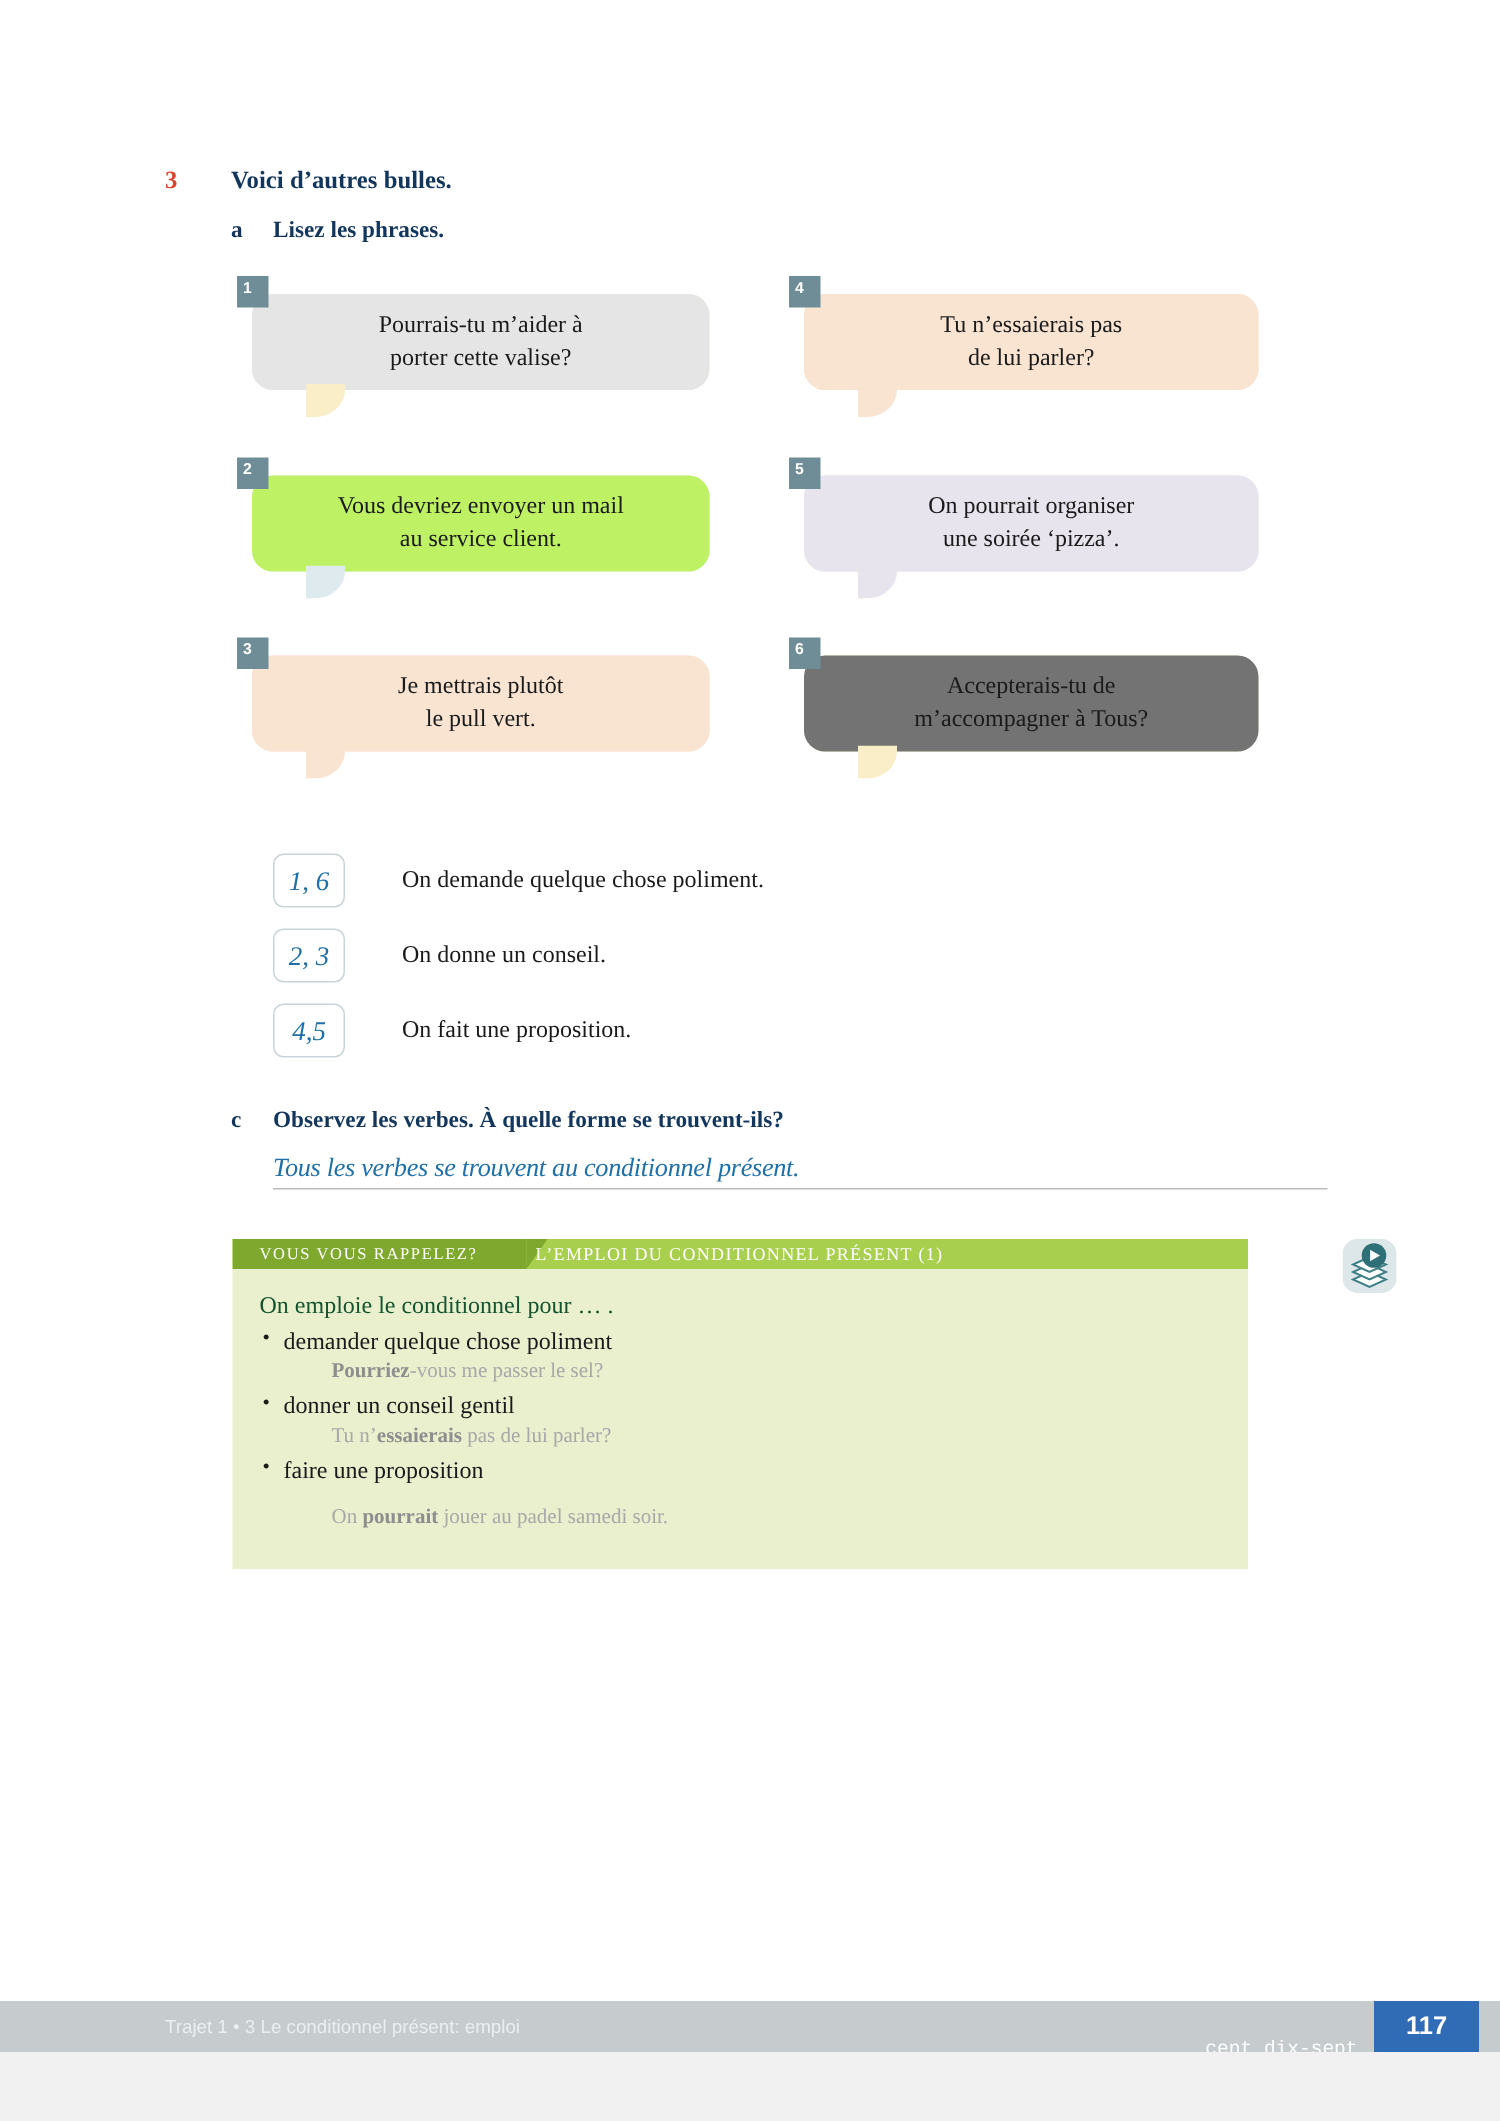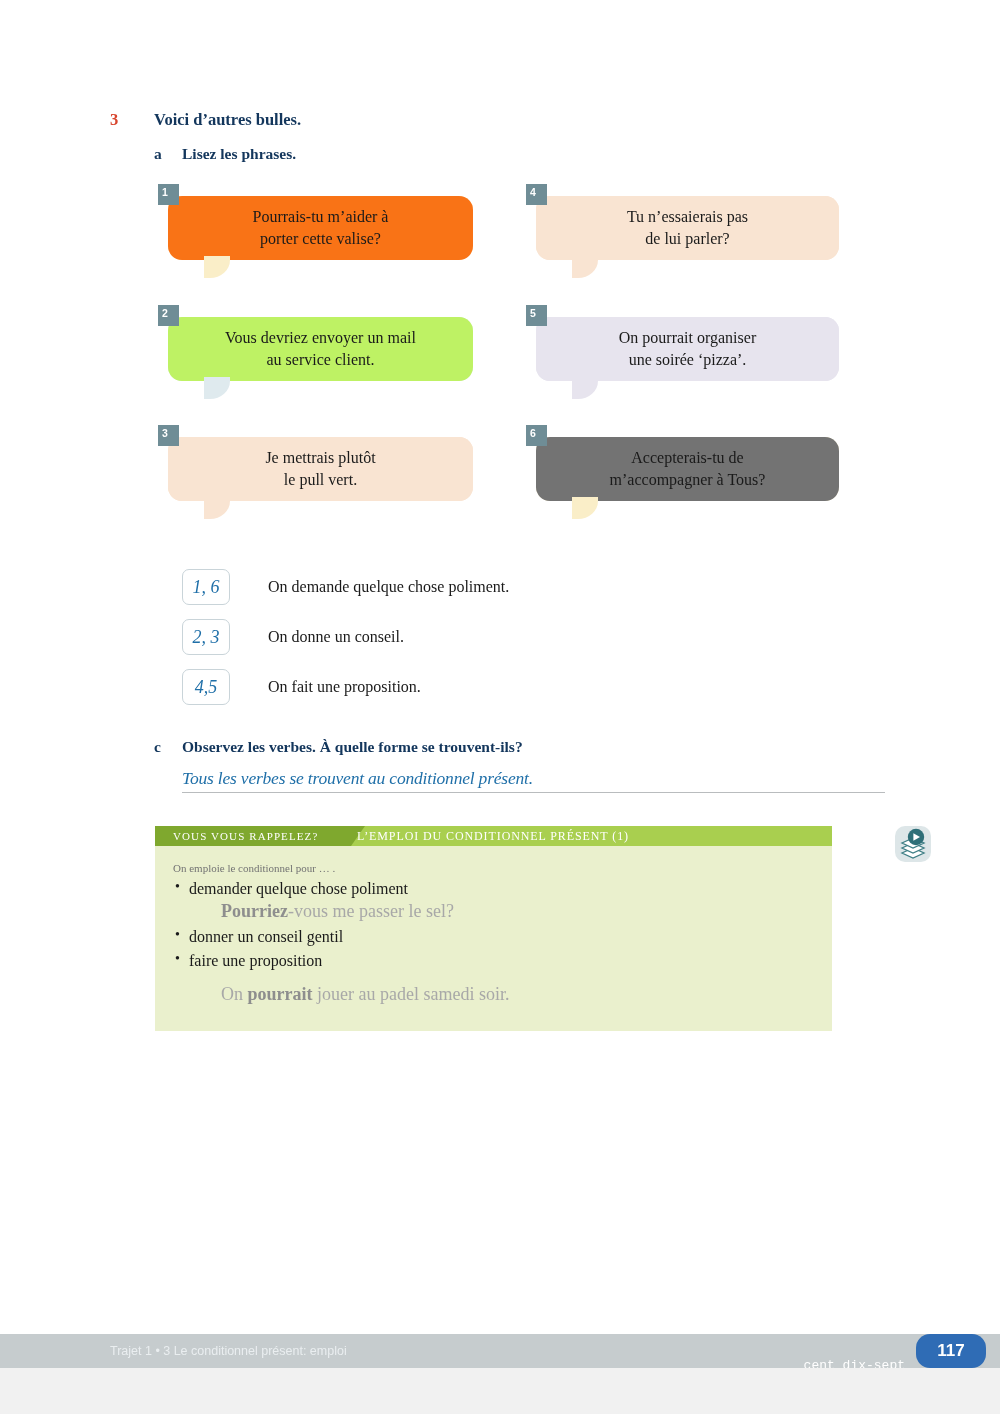--- a/index.html
+++ b/index.html
@@ -141,33 +141,33 @@
     color:#ffffff;font-size:12px;letter-spacing:0.9px;
     font-family:"Liberation Serif","DejaVu Serif",serif;
     z-index:2;
   }
   .gram-body{
     background:#eaf0cd;
     padding:16px 0 26px 18px;
     min-height:180px;
     box-sizing:border-box;
   }
-  .gram-intro{font-size:11px;color:#737373;margin-bottom:6px;}
+  .gram-intro{font-size:16px;color:#14532d;margin-bottom:6px;}
   .gram-list{list-style:none;margin:0;padding:0;}
   .gram-li{margin-top:6px;}
   .gram-li .pt{
     font-size:16px;color:#1a1a1a;
     position:relative;padding-left:16px;
   }
   .gram-li .pt:before{
     content:"\2022";position:absolute;left:2px;top:-1px;
     color:#1a1a1a;font-size:14px;
   }
   .gram-ex{
-    font-size:18px;color:#a8a8a8;
+    font-size:14px;color:#a8a8a8;
     margin-left:48px;margin-top:3px;
   }
   .gram-ex b{color:#8e8e8e;font-weight:bold;}
   .gram-ex.wide{margin-top:14px;}
 
   .media-icon{
     position:absolute;left:895px;top:826px;
     width:36px;height:36px;
   }
 
@@ -186,21 +186,21 @@
     color:#ffffff;font-size:13px;
     font-family:Liberation Mono, monospace;
   }
   .footer-page{
     position:absolute;right:14px;bottom:46px;
     width:70px;height:34px;
     background:#2f6cb5;
     color:#ffffff;
     font-family:"Liberation Sans","DejaVu Sans",sans-serif;
     font-size:17px;font-weight:bold;
-    display:flex;align-items:center;justify-content:center;border-radius:14px;
+    display:flex;align-items:center;justify-content:center;
   }
   .page-bottom-strip{
     position:absolute;left:0;bottom:0;width:1000px;height:46px;background:#f1f1f1;
   }
 </style>
 </head>
 <body>
 
 <div class="page">
 
@@ -209,21 +209,21 @@
   </div>
 
   <div class="sub-head">
     <span class="sub-letter">a</span><span class="sub-text">Lisez les phrases.</span>
   </div>
 
   <div class="bubbles">
 
     <div class="bubble" id="b1" style="left: 168px; top: 196px; width: 305px; height: 64px; background: rgb(250, 238, 200);">
       <div class="badge">1</div>
-      <div class="body" style="background: #f97316;">
+      <div class="body" style="background: #e5e5e5;">
         <span><span>Pourrais-tu m’aider à</span><br><span>porter cette valise?</span></span>
       </div>
       <div class="tail">
           <i style="background: rgb(250, 238, 200);"></i>
         </div>
     </div>
 
     <div class="bubble" id="b2" style="left: 168px; top: 317px; width: 305px; height: 64px; background: rgb(223, 234, 238);">
       <div class="badge">2</div>
       <div class="body" style="background: #bef264;">
@@ -308,20 +308,21 @@
     </div>
     <div class="gram-body">
       <div class="gram-intro">On emploie le conditionnel pour … .</div>
       <ul class="gram-list">
         <li class="gram-li">
           <div class="pt">demander quelque chose poliment</div>
           <div class="gram-ex"><b>Pourriez</b><span>-vous me passer le sel?</span></div>
         </li>
         <li class="gram-li">
           <div class="pt">donner un conseil gentil</div>
+          <div class="gram-ex"><span>Tu n’</span><b>essaierais</b><span> pas de lui parler?</span></div>
         </li>
         <li class="gram-li">
           <div class="pt">faire une proposition</div>
           <div class="gram-ex wide"><span>On </span><b>pourrait</b><span> jouer au padel samedi soir.</span></div>
         </li>
       </ul>
     </div>
   </div>
 
   <div class="media-icon">

